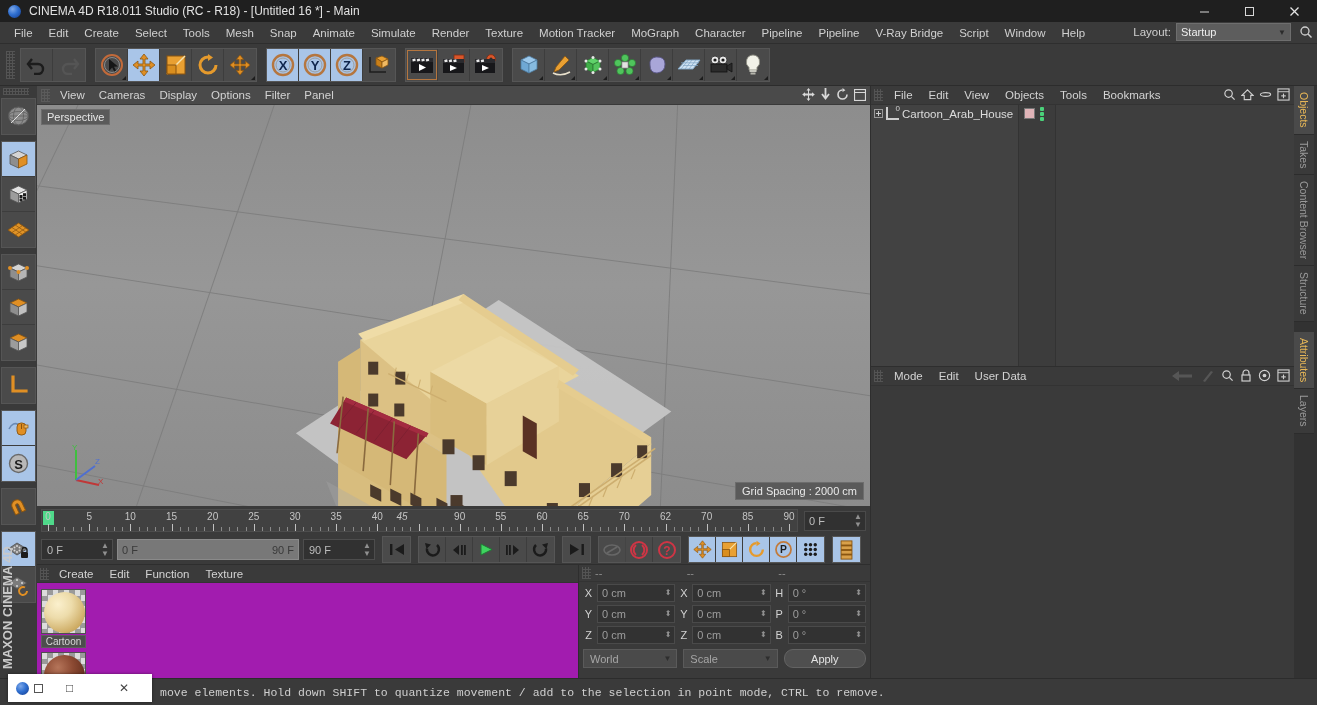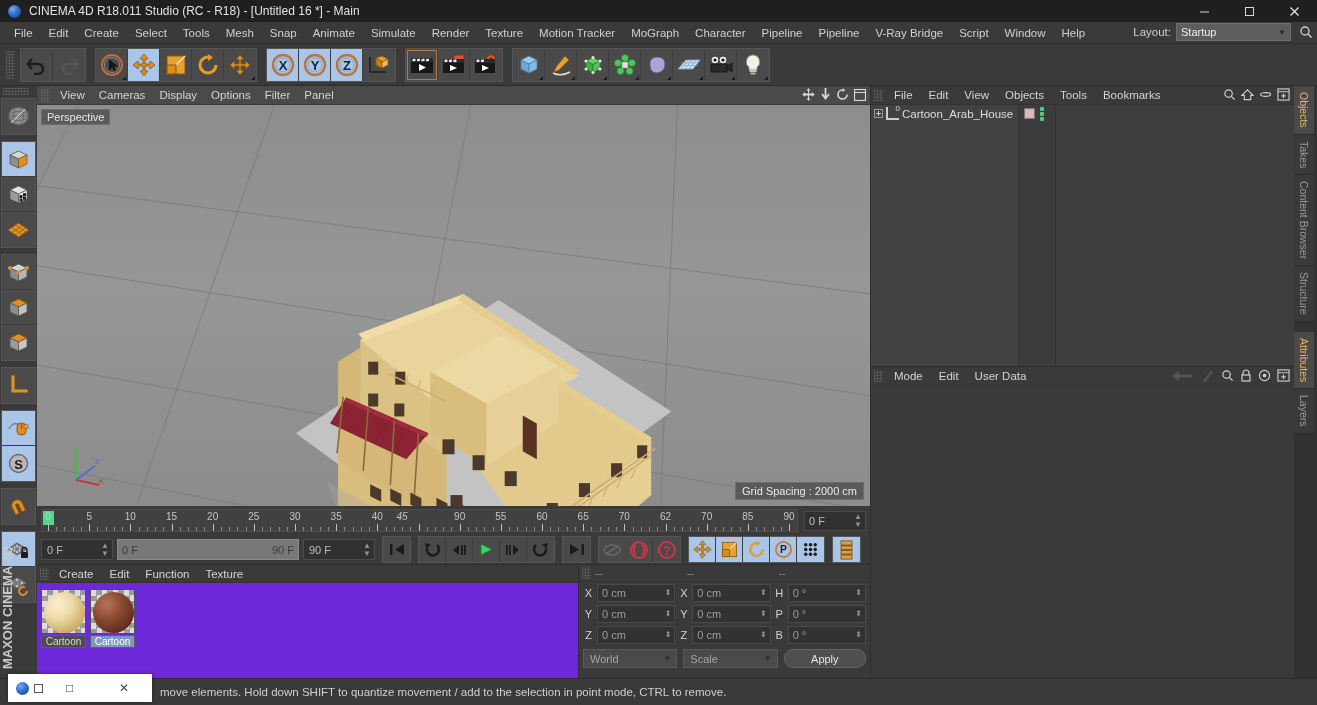--- a/index.html
+++ b/index.html
@@ -116,22 +116,22 @@
   .tb{ width:27px;height:25px;display:flex;align-items:center;justify-content:center;
        background:#4a4a4a;border-right:1px solid #3d3d3d;position:relative;}
   .tb:last-child{border-right:none;}
   .tb.act{background:#a9c5e8;}
   
   .matmgr{ position:absolute; left:37px; width:541px; bottom:27px; height:114px;
            background:#3a3a3a; border-top:1px solid #2e2e2e;}
   .mm-head{ height:18px; display:flex; align-items:center; padding-left:3px;
             border-bottom:1px solid #333; background:#3a3a3a;}
   .mm-head .mmi{ padding:0 8px; font-size:11.5px; color:#d3d3d3;}
-  .mm-body{ position:absolute; top:18px; left:0; right:0; bottom:0; background:#6d28d9;
-            padding:6px 4px; display:flex; gap:4px; align-items:flex-start;}
+  .mm-body{ position:absolute; top:18px; left:0; right:0; bottom:0; background:#a21caf;
+            padding:6px 4px; display:flex; gap:4px; align-items:flex-start;flex-direction:column;}
   .mat{ width:45px; }
   .matsphere{ width:45px;height:45px;
       background-image:
         repeating-conic-gradient(#9a9a9a 0 25%, #dcdcdc 0 50%);
       background-size:11px 11px; position:relative; border:1px solid #505050;}
   .matsphere i{ position:absolute; left:2px; top:2px; width:41px;height:41px;border-radius:50%;
       display:block;}
   .matname{ font-size:10px; text-align:center; color:#d7d7d7; background:#4d4d4d;
       border:1px solid #5e5e5e; margin-top:1px; white-space:nowrap; overflow:hidden;}
   .mat.sel .matname{ background:#7d99bb; color:#fff;}
@@ -1291,21 +1291,21 @@
     <div class="vtab">Content Browser</div>
     <div class="vtab">Structure</div>
     <div class="gap"></div>
     <div class="vtab act">Attributes</div>
     <div class="vtab">Layers</div>
   </div>
 
 </div>
 
 <div class="statusbar">
-  <span style="padding-left:152px;">move elements. Hold down SHIFT to quantize movement / add to the selection in point mode, CTRL to remove.</span>
+  <span style="padding-left:152px;font-family:Liberation Mono, monospace;">move elements. Hold down SHIFT to quantize movement / add to the selection in point mode, CTRL to remove.</span>
 </div>
 
 <div class="overlaywin">
   <div class="ow-left">
     <span class="ow-dot"></span>
     <span class="ow-sq"></span>
   </div>
   <div class="ow-btns">
     <span>□</span>
     <span>✕</span>

